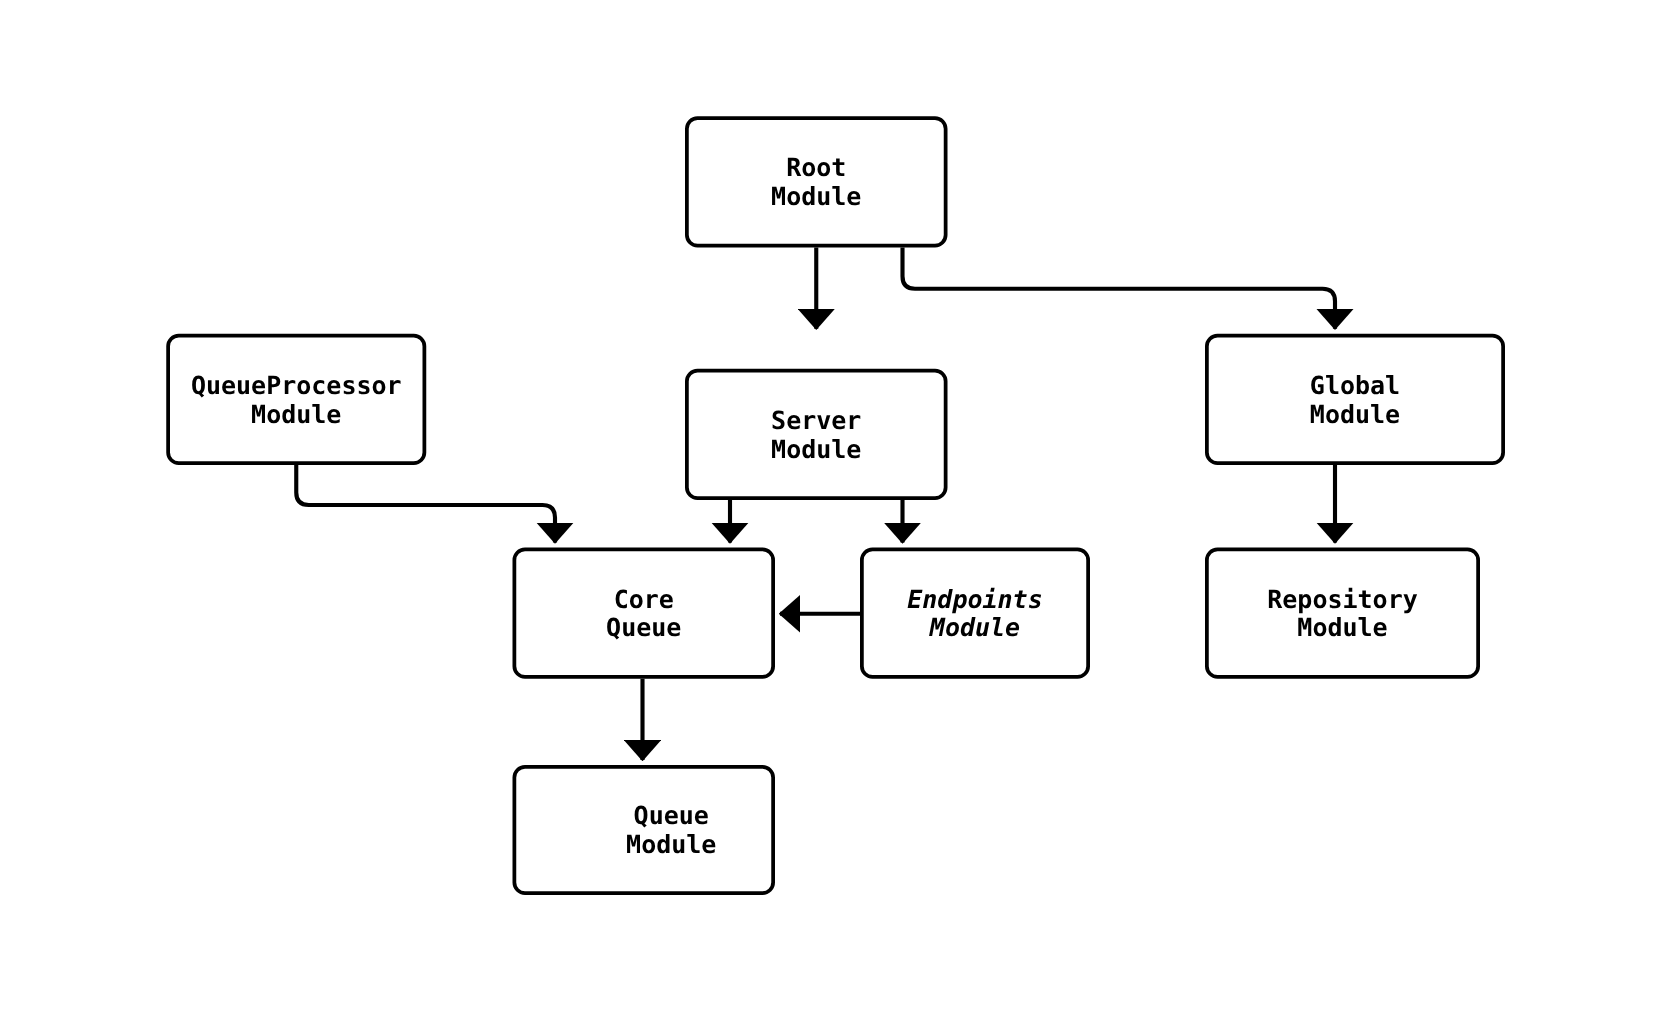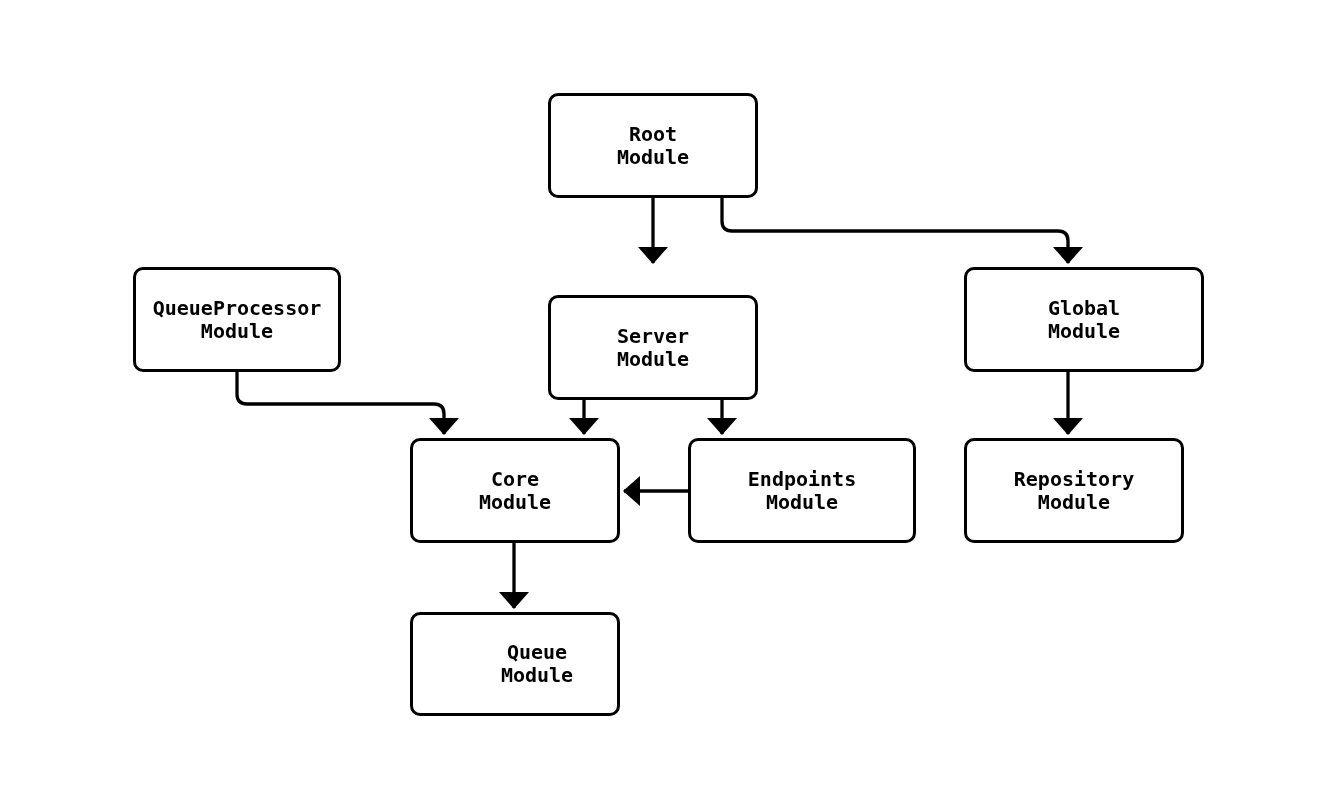--- a/index.html
+++ b/index.html
@@ -92,24 +92,24 @@
 Module</span>
   </div>
 
   <div class="node" style="left:964px; top:267px; width:240px;">
     <span class="node-label">Global
 Module</span>
   </div>
 
   <div class="node" style="left:410px; top:438px;">
     <span class="node-label">Core
-Module</span>
+Queue</span>
   </div>
 
-  <div class="node" style="left:688px; top:438px; width:228px;">
+  <div class="node" style="left:688px; top:438px; width:184px;font-style:italic;">
     <span class="node-label">Endpoints
 Module</span>
   </div>
 
   <div class="node" style="left:964px; top:438px; width:220px;">
     <span class="node-label">Repository
 Module</span>
   </div>
 
   <div class="node" style="left:410px; top:612px; height:104px;padding-left:44px;">

